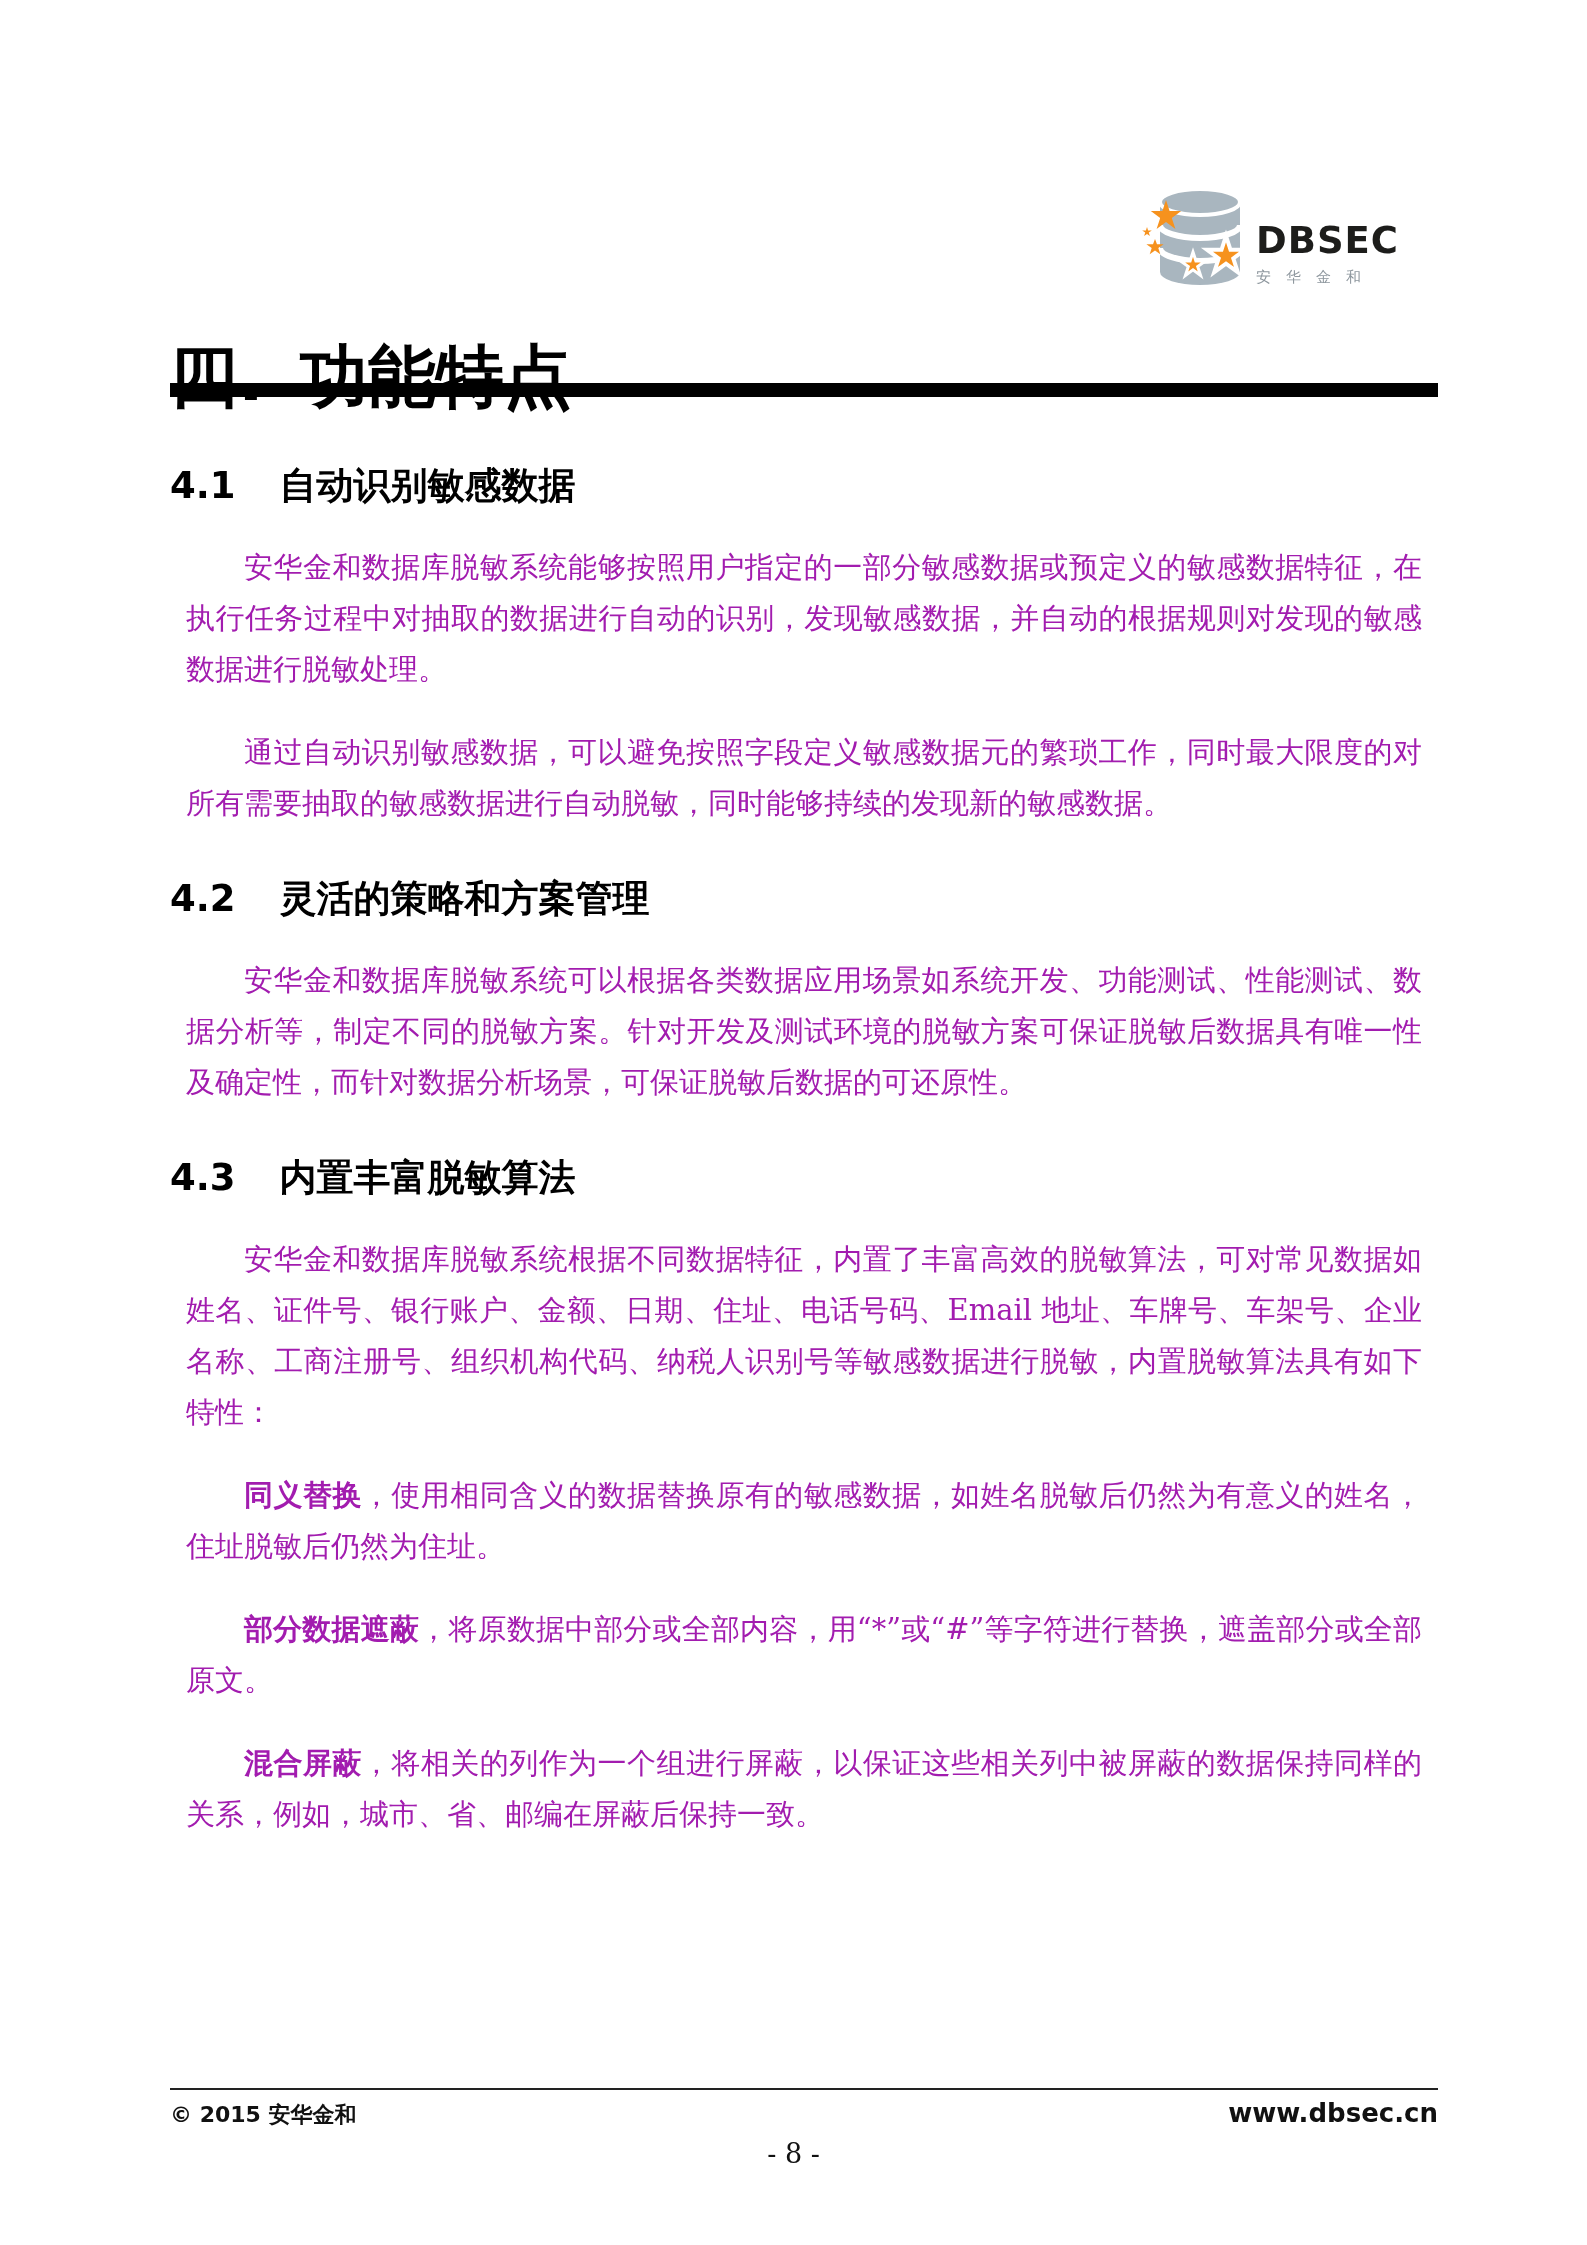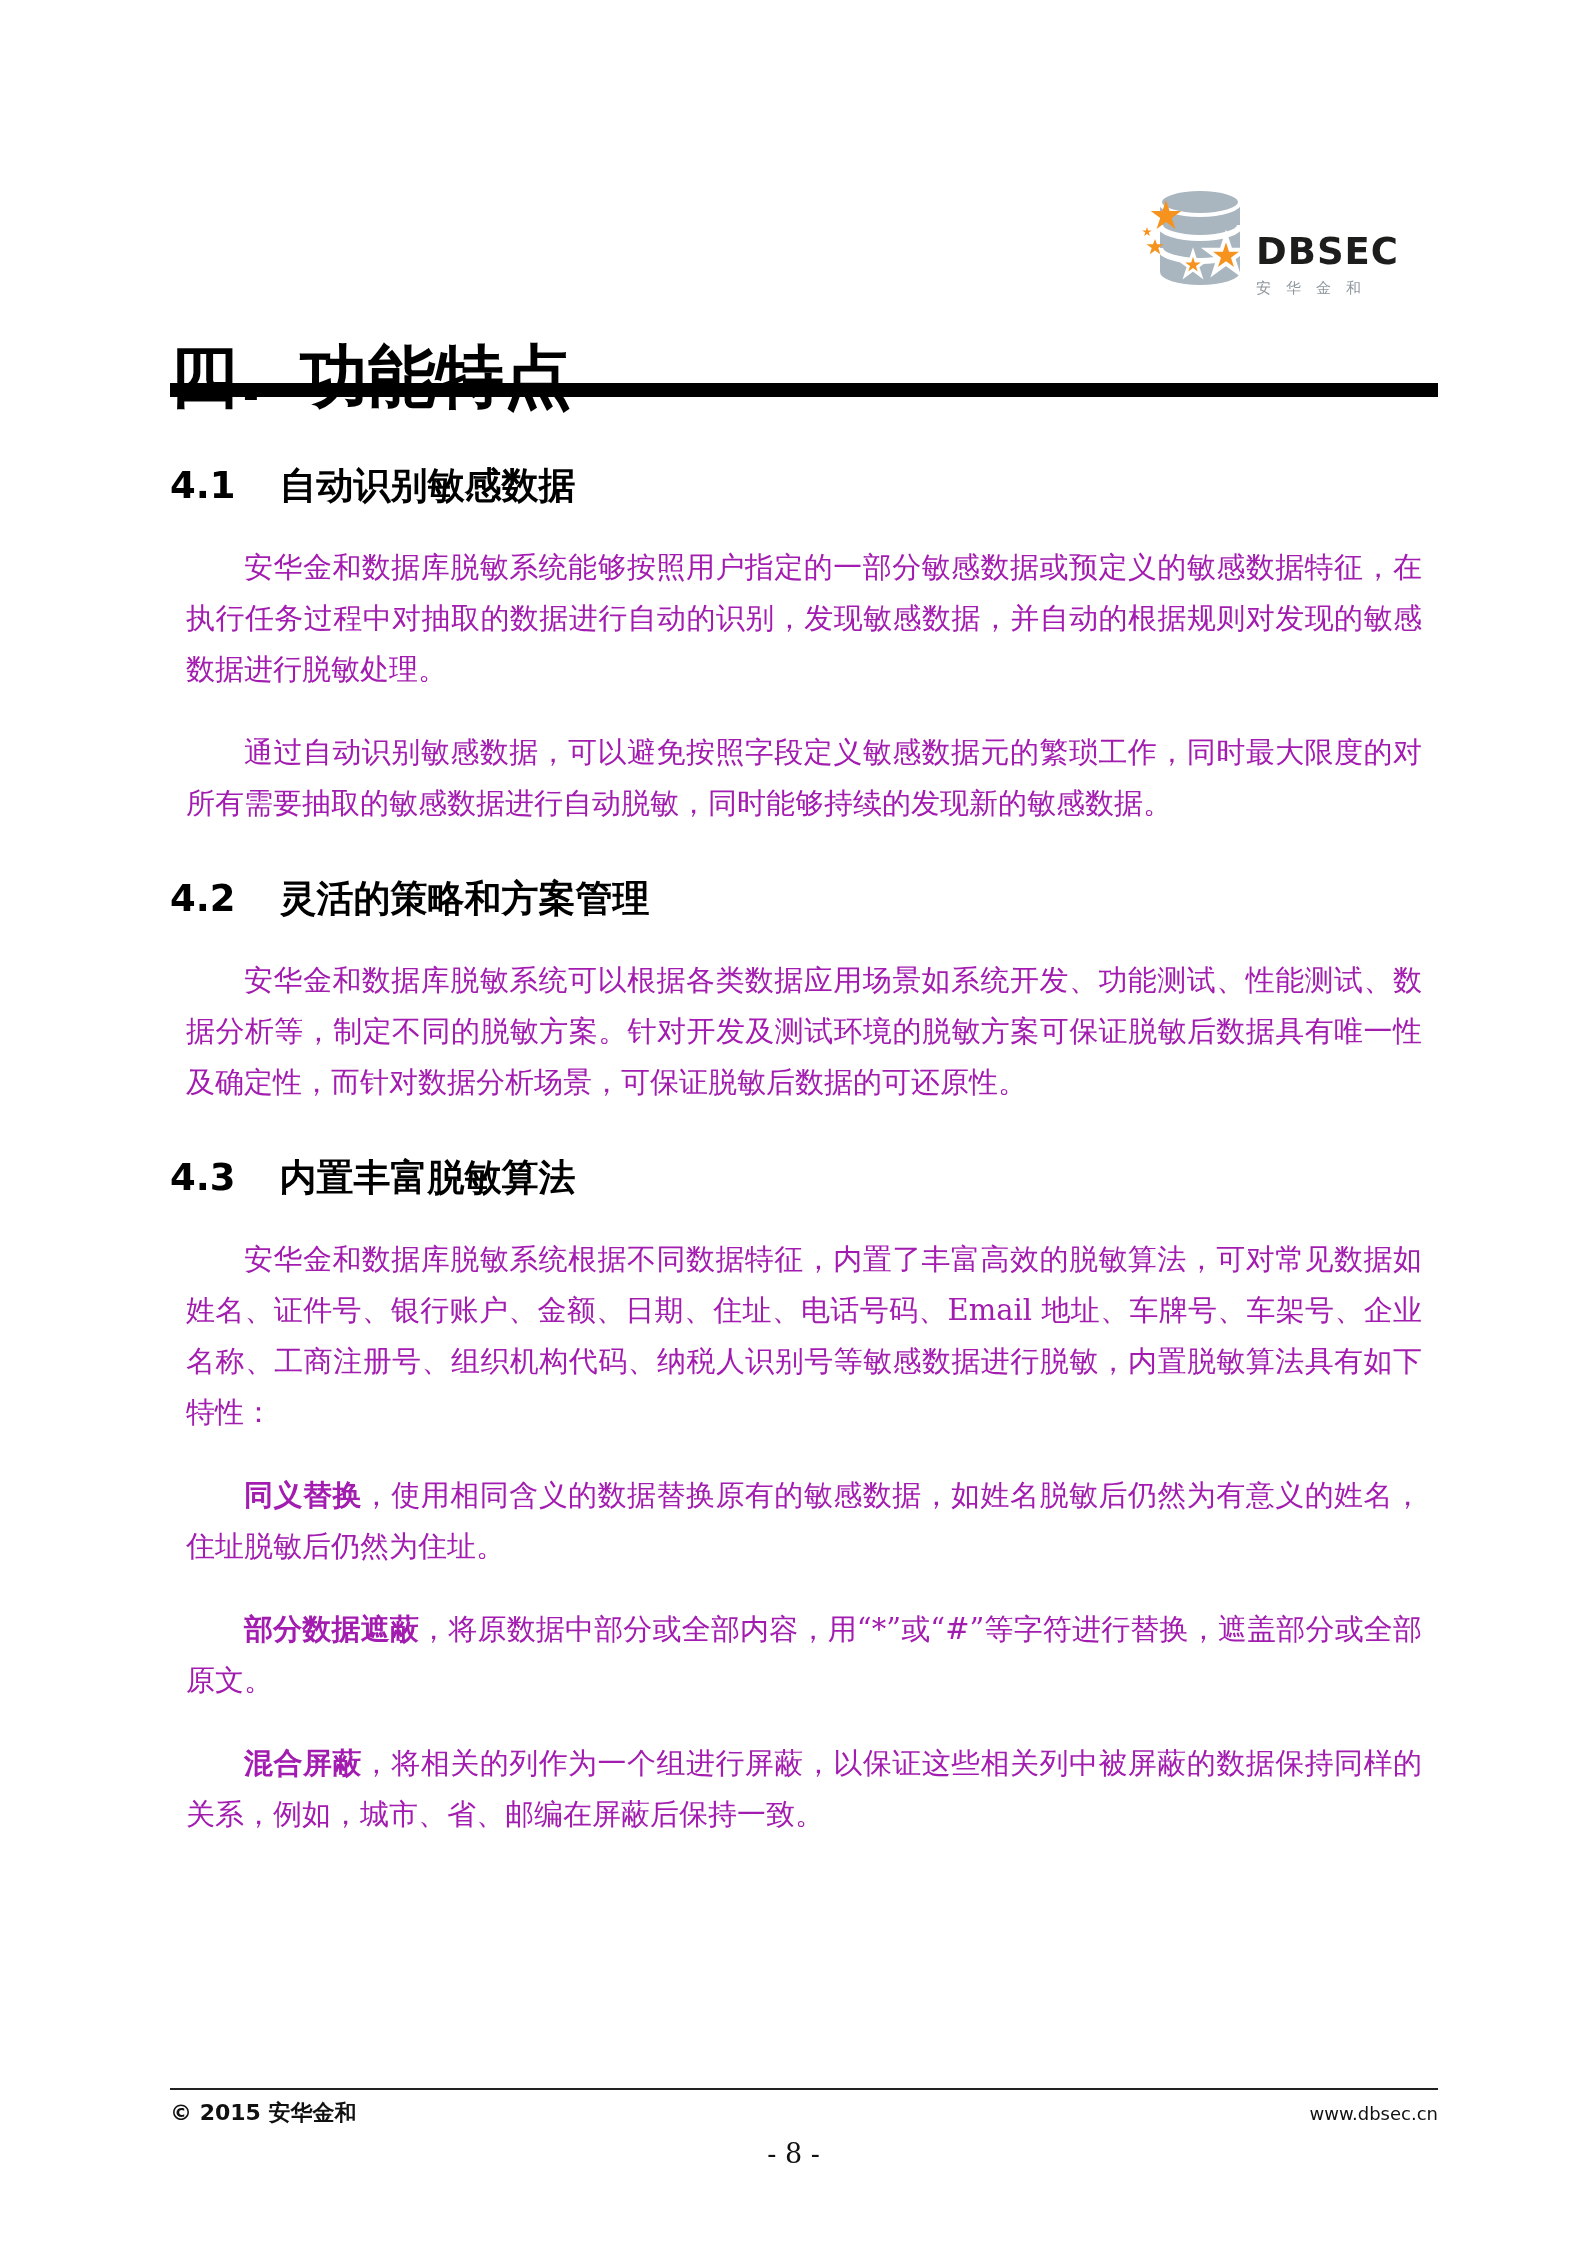--- a/index.html
+++ b/index.html
@@ -7,21 +7,21 @@
     position:relative;
     width:1587px;height:2245px;
     margin:0 auto;
     background:#ffffff;
     overflow:hidden;
     font-family:"DejaVu Serif","Liberation Serif",serif;
     color:#161616;
   }
 
   
-  .logo{position:absolute;left:1136px;top:180px;display:flex;align-items:flex-end;}
+  .logo{position:absolute;left:1136px;top:180px;display:flex;align-items:center;}
   .logo-icon{width:114px;height:118px;flex:0 0 auto;}
   .db-fill{fill:var(--db-gray,#a9b6bf);}
   .star-fill{fill:var(--star-orange,#f6921e);}
   .star-outline{fill:var(--star-orange,#f6921e);stroke:#ffffff;}
   .logo-text{margin-left:6px;margin-top:30px;}
   .logo-brand{
     font-family:"DejaVu Sans","Liberation Sans",sans-serif;
     font-weight:bold;font-size:37px;line-height:1;
     letter-spacing:1px;color:var(--brand-dark,#1d1d1b);
   }
@@ -69,21 +69,21 @@
   .footer-row{
     position:absolute;left:170px;top:2098px;width:1268px;
     display:flex;justify-content:space-between;align-items:baseline;
   }
   .copyright{
     font-family:"DejaVu Sans","Liberation Sans",sans-serif;
     font-weight:bold;font-size:22px;color:#111;
   }
   .website{
     font-family:"DejaVu Sans","Liberation Sans",sans-serif;
-    font-size:18px;color:#111;text-decoration:none;
+    font-size:26px;color:#111;text-decoration:none;font-weight:bold;
   }
   .page-num{
     position:absolute;left:0;top:2138px;width:1587px;
     text-align:center;font-size:27px;color:#111;
   }
 </style>
 </head>
 <body>
 
 <div class="page">

